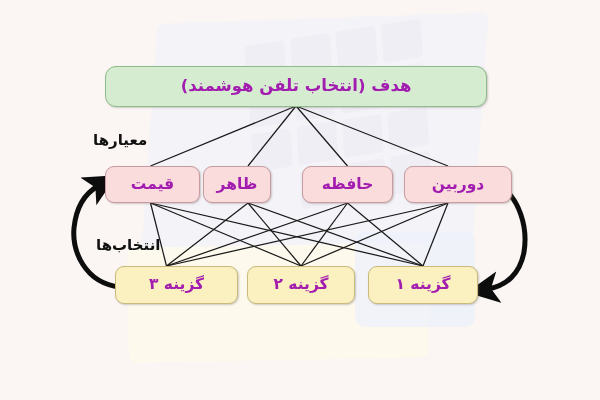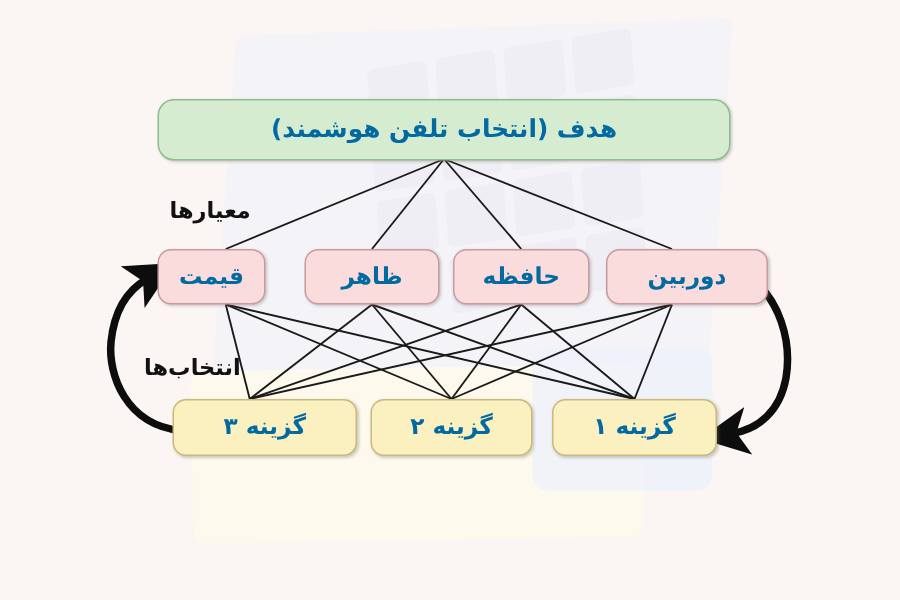--- a/index.html
+++ b/index.html
@@ -91,21 +91,21 @@
   
   .node {
     position: absolute;
     box-sizing: border-box;
     display: flex;
     align-items: center;
     justify-content: center;
     border-radius: 9px;
     direction: rtl;
     text-align: center;
-    color: #0369a1;
+    color: #a21caf;
     line-height: 1.15;
     box-shadow: 1px 1px 2px rgba(120,110,105,.35);
   }
   .goal {
     background: #d5ecd1;
     border: 1.4px solid #8dbd8c;
     font-size: 16.5px;
     font-weight: 700;
     border-radius: 11px;
   }
@@ -192,27 +192,27 @@
 
     <path class="feedback" marker-end="url(#arrowhead)" d="M 120,287 C 84,283 72,250 74,228 C 76,208 84,194 98,186"></path>
 
     <path class="feedback" marker-end="url(#arrowhead)" d="M 498,184 C 520,198 528,228 524,252 C 520,274 506,286 488,289"></path>
   </svg>
 
   <div class="node goal" style="left:105px; top:66px; width:382px; height:41px;">
     <span>هدف (انتخاب تلفن هوشمند)</span>
   </div>
 
-  <div class="row-label" style="left:113px; top:131px;">معیارها</div>
+  <div class="row-label" style="left:93px; top:131px;">معیارها</div>
   <div class="row-label" style="left:96px; top:236px;">انتخاب‌ها</div>
 
-  <div class="node criterion" style="left:105px; top:166px; width:72px; height:37px;">
+  <div class="node criterion" style="left:105px; top:166px; width:95px; height:37px;">
     <span>قیمت</span>
   </div>
-  <div class="node criterion" style="left:203px; top:166px; width:90px; height:37px;justify-content:center;">
+  <div class="node criterion" style="left:203px; top:166px; width:68px; height:37px;justify-content:center;">
     <span>ظاهر</span>
   </div>
   <div class="node criterion" style="left:302px; top:166px; width:91px; height:37px;">
     <span>حافظه</span>
   </div>
   <div class="node criterion" style="left:404px; top:166px; width:108px; height:37px;">
     <span>دوربین</span>
   </div>
 
   <div class="node alternative" style="left:115px; top:266px; width:123px; height:38px;">

